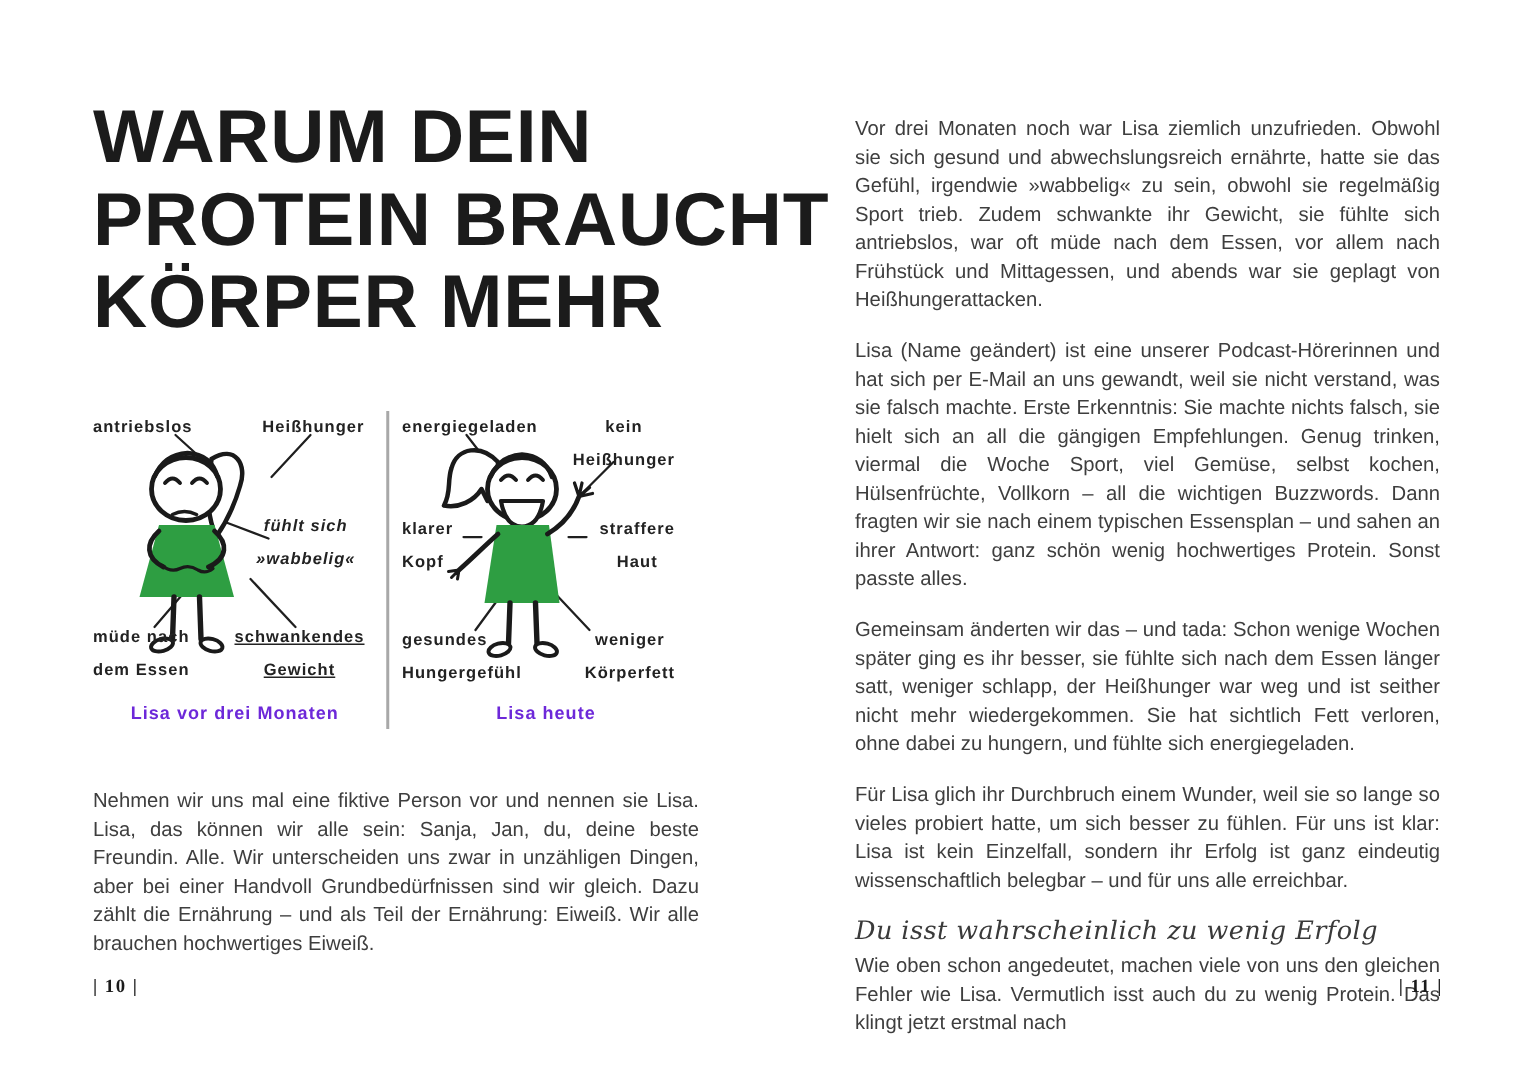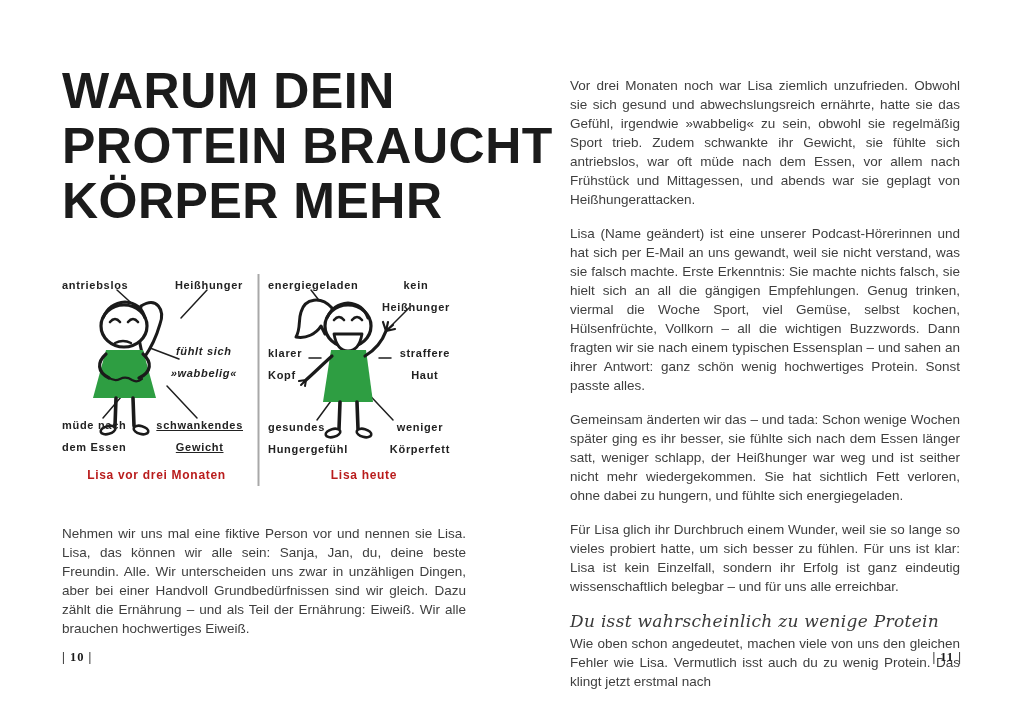--- a/index.html
+++ b/index.html
@@ -15,21 +15,21 @@
   }
   .fig-panel { position:absolute; left:55px; top:268px; width:415px; height:230px; }
   .fig-panel svg { position:absolute; left:0; top:0; }
   .fig-label {
     position:absolute; font-size:11px; font-weight:700; color:#222;
     letter-spacing:0.7px; line-height:22px; white-space:pre-line;
   }
   .t-right { text-align:center; }
   .fig-caption {
     position:absolute; top:200px; font-size:12px; font-weight:700;
-    letter-spacing:0.7px; color:#b91c1c; text-align:center; white-space:nowrap;
+    letter-spacing:0.7px; color:#6d28d9; text-align:center; white-space:nowrap;
   }
   .body-text { font-size:13.5px; line-height:19px; text-align:justify; margin:0; }
   .intro-para { position:absolute; left:62px; top:524px; width:404px; }
   .right-col { position:absolute; left:570px; top:76px; width:390px; }
   .right-col p { margin:0 0 15px 0; }
   .subheading {
     font-family:"DejaVu Serif", serif; font-style:italic; font-weight:500;
     font-size:17px; color:#3a3a3a; letter-spacing:0.3px;
     margin:4px 0 3px 0; text-align:left;
   }
@@ -133,18 +133,18 @@
 
   <div class="page-num left">| 10 |</div>
 </div>
 
 <div>
   <div class="right-col">
     <p class="body-text">Vor drei Monaten noch war Lisa ziemlich unzufrieden. Obwohl sie sich gesund und abwechslungsreich ernährte, hatte sie das Gefühl, irgendwie »wabbelig« zu sein, obwohl sie regelmäßig Sport trieb. Zudem schwankte ihr Gewicht, sie fühlte sich antriebslos, war oft müde nach dem Essen, vor allem nach Frühstück und Mittagessen, und abends war sie geplagt von Heißhungerattacken.</p>
     <p class="body-text">Lisa (Name geändert) ist eine unserer Podcast-Hörerinnen und hat sich per E-Mail an uns gewandt, weil sie nicht verstand, was sie falsch machte. Erste Erkenntnis: Sie machte nichts falsch, sie hielt sich an all die gängigen Empfehlungen. Genug trinken, viermal die Woche Sport, viel Gemüse, selbst kochen, Hülsenfrüchte, Vollkorn – all die wichtigen Buzzwords. Dann fragten wir sie nach einem typischen Essensplan – und sahen an ihrer Antwort: ganz schön wenig hochwertiges Protein. Sonst passte alles.</p>
     <p class="body-text">Gemeinsam änderten wir das – und tada: Schon wenige Wochen später ging es ihr besser, sie fühlte sich nach dem Essen länger satt, weniger schlapp, der Heißhunger war weg und ist seither nicht mehr wiedergekommen. Sie hat sichtlich Fett verloren, ohne dabei zu hungern, und fühlte sich energiegeladen.</p>
     <p class="body-text">Für Lisa glich ihr Durchbruch einem Wunder, weil sie so lange so vieles probiert hatte, um sich besser zu fühlen. Für uns ist klar: Lisa ist kein Einzelfall, sondern ihr Erfolg ist ganz eindeutig wissenschaftlich belegbar – und für uns alle erreichbar.</p>
-    <h3 class="subheading">Du isst wahrscheinlich zu wenige Protein</h3>
+    <h3 class="subheading">Du isst wahrscheinlich zu wenig Erfolg</h3>
     <p class="body-text">Wie oben schon angedeutet, machen viele von uns den gleichen Fehler wie Lisa. Vermutlich isst auch du zu wenig Protein. Das klingt jetzt erstmal nach</p>
   </div>
 
   <div class="page-num right">| 11 |</div>
 </div>
 
 </body></html>

